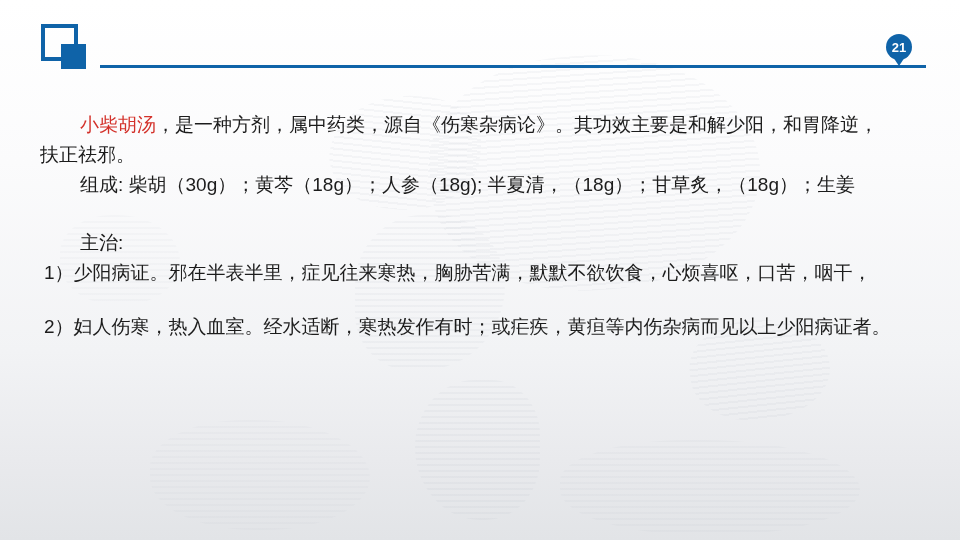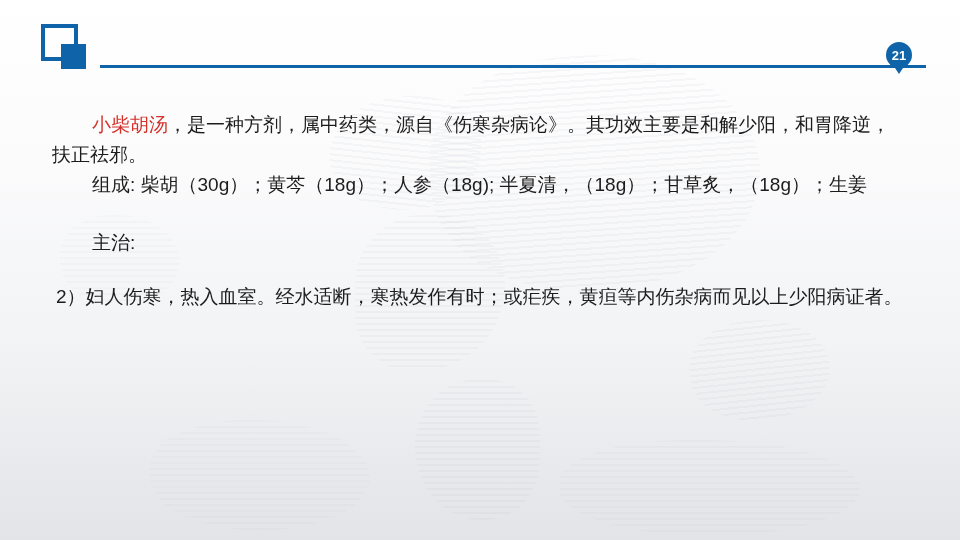--- a/index.html
+++ b/index.html
@@ -34,35 +34,35 @@
     background:var(--blue);z-index:3;
   }
   .title{
     position:absolute;left:103px;top:28px;margin:0;
     font-size:27px;font-weight:400;color:#787878;letter-spacing:1px;z-index:2;
   }
   .title-rule{
     position:absolute;left:100px;top:65px;width:826px;height:3px;
     background:var(--blue);z-index:2;
   }
-  .page-pin{position:absolute;left:886px;top:34px;width:26px;height:32px;z-index:4;margin-top:8px;}
+  .page-pin{position:absolute;left:886px;top:34px;width:26px;height:32px;z-index:4;}
   .pin-circle{
     width:26px;height:26px;border-radius:50%;background:var(--blue);
     display:flex;align-items:center;justify-content:center;
     color:#fff;font-size:13px;font-weight:bold;
   }
   .pin-tail{
     position:absolute;left:7px;top:23px;width:0;height:0;
     border-left:6px solid transparent;border-right:6px solid transparent;
     border-top:9px solid var(--blue);
   }
 
   
   .content{
-    position:absolute;left:52px;top:110px;width:890px;z-index:2;
+    position:absolute;left:40px;top:110px;width:890px;z-index:2;
     font-size:19px;line-height:30px;color:#1c1c1c;
   }
   .line{margin:0;white-space:nowrap;}
   .indent2{text-indent:40px;}
   .indent-num{text-indent:4px;}
   .red{color:var(--red);}
   .spacer-lg{height:28px;}
   .spacer-md{height:24px;}
 </style>
 </head>
@@ -95,19 +95,20 @@
 
   <div class="content">
     <p class="line indent2"><span class="red">小柴胡汤</span><span>，是一种方剂，属中药类，源自《伤寒杂病论》。其功效主要是和解少阳，和胃降逆，</span></p>
     <p class="line">扶正祛邪。</p>
 
     <p class="line indent2">组成: 柴胡（30g）；黄芩（18g）；人参（18g); 半夏清，（18g）；甘草炙，（18g）；生姜</p>
 
     <div class="spacer-lg"></div>
 
     <p class="line indent2">主治:</p>
+    <p class="line indent-num">1）少阳病证。邪在半表半里，症见往来寒热，胸胁苦满，默默不欲饮食，心烦喜呕，口苦，咽干，</p>
 
     <div class="spacer-md"></div>
 
     <p class="line indent-num">2）妇人伤寒，热入血室。经水适断，寒热发作有时；或疟疾，黄疸等内伤杂病而见以上少阳病证者。</p>
   </div>
 
 </div>
 
 </body></html>

